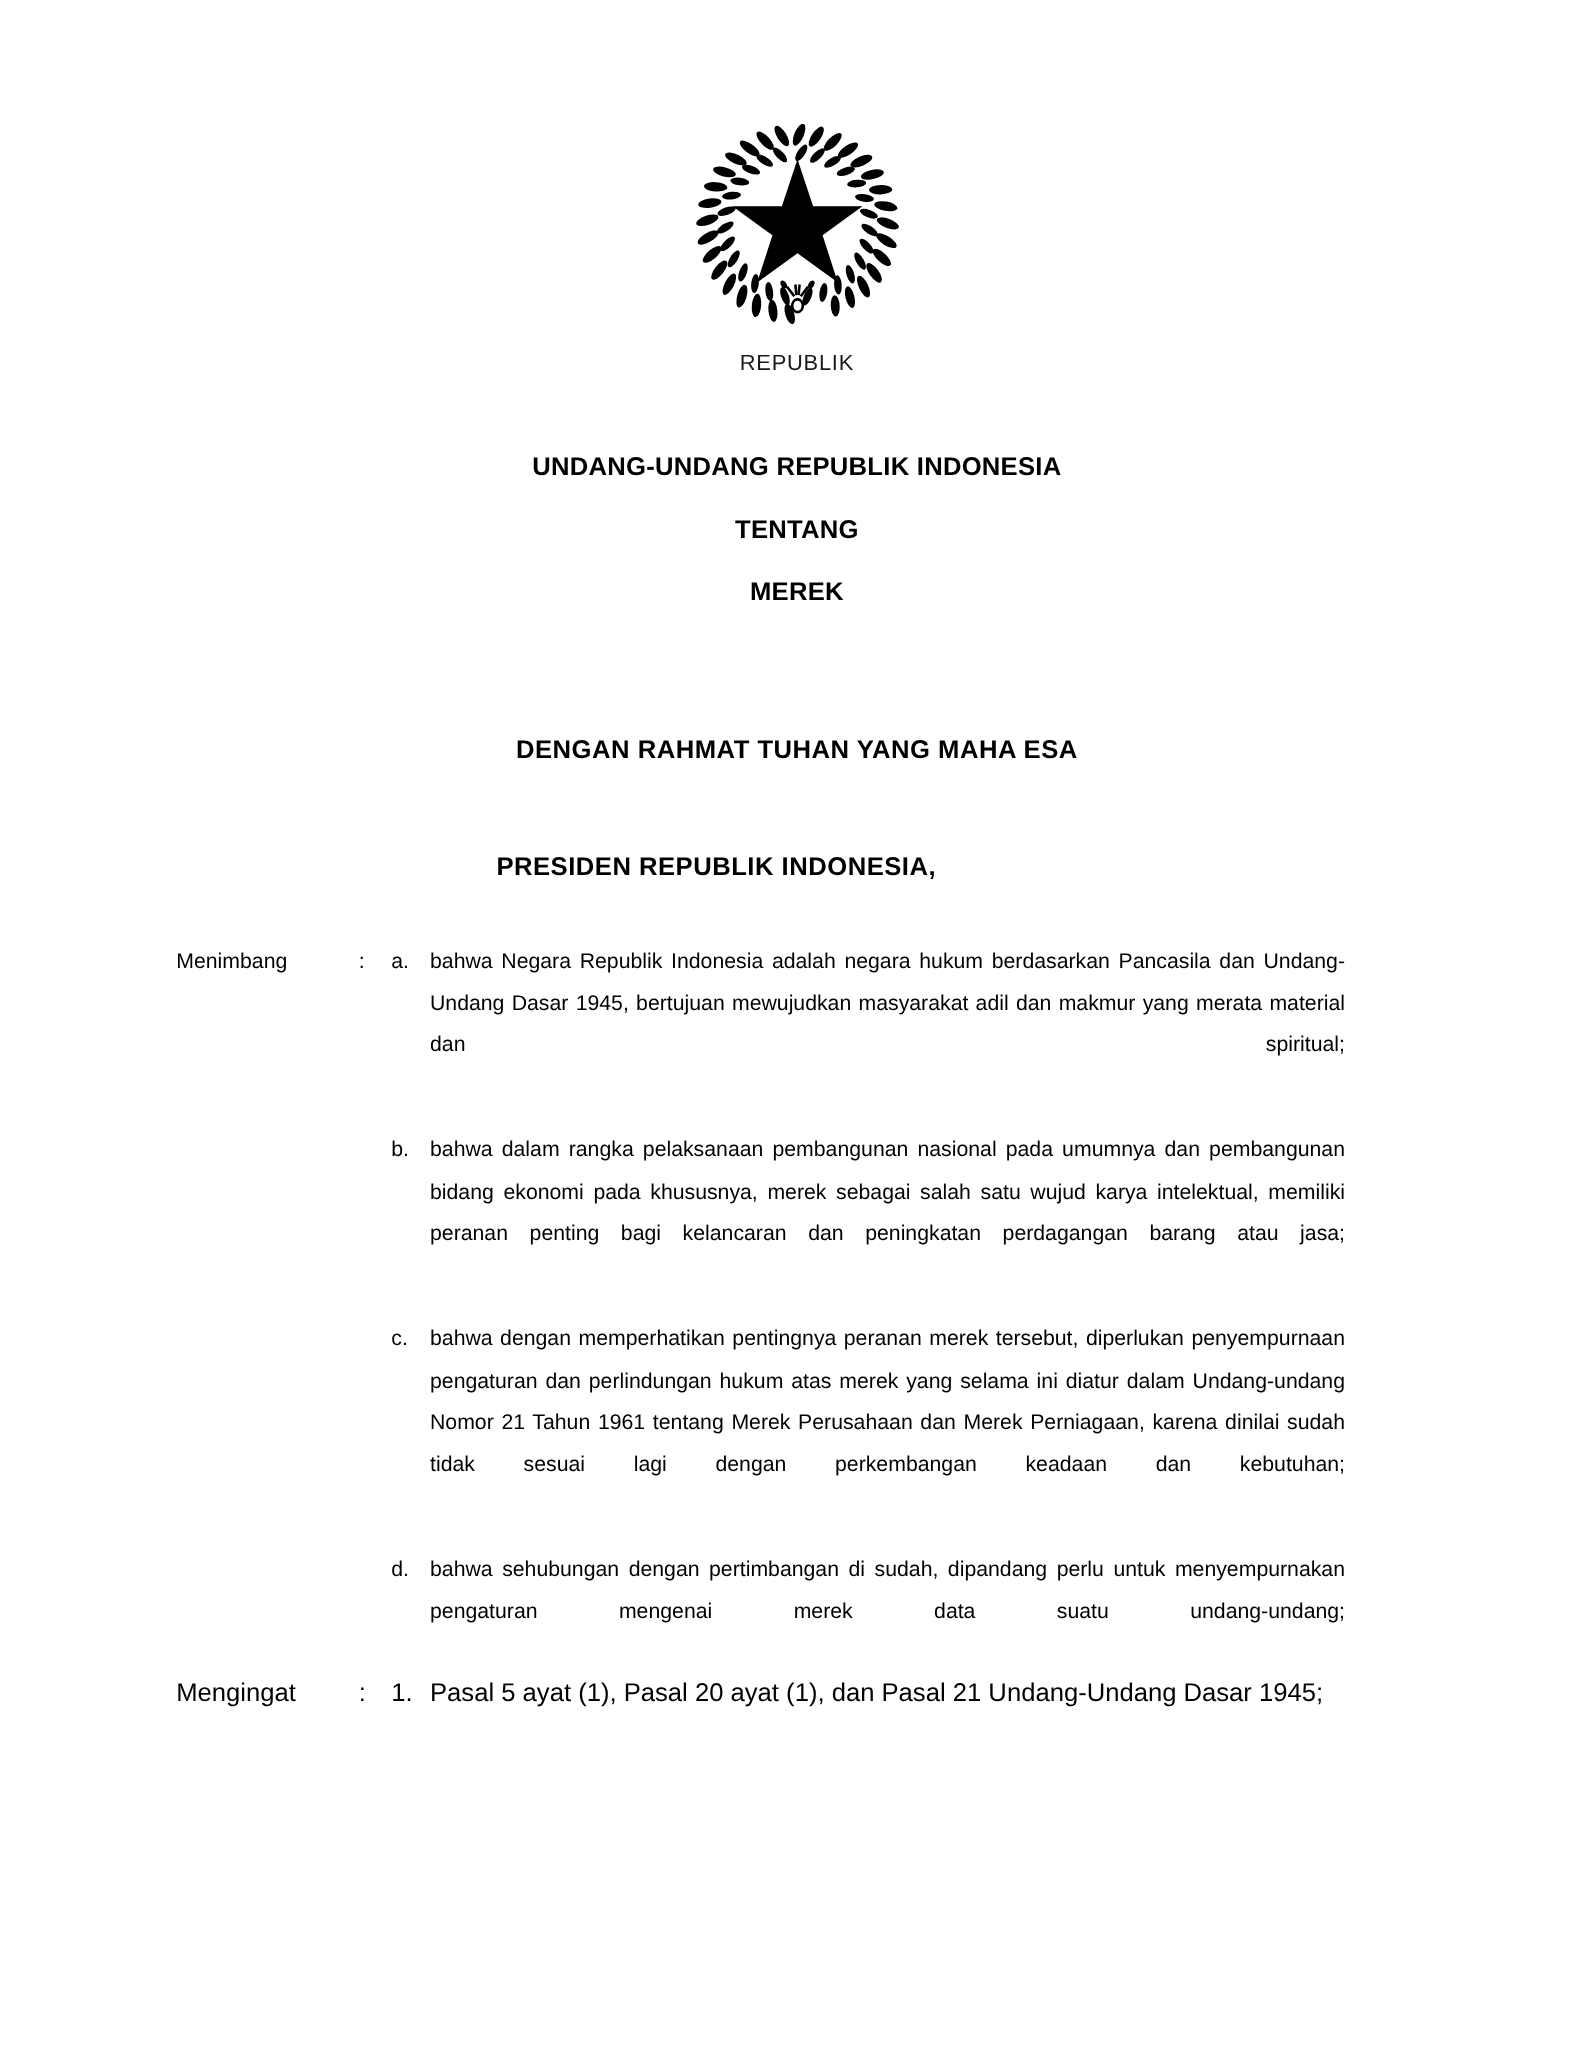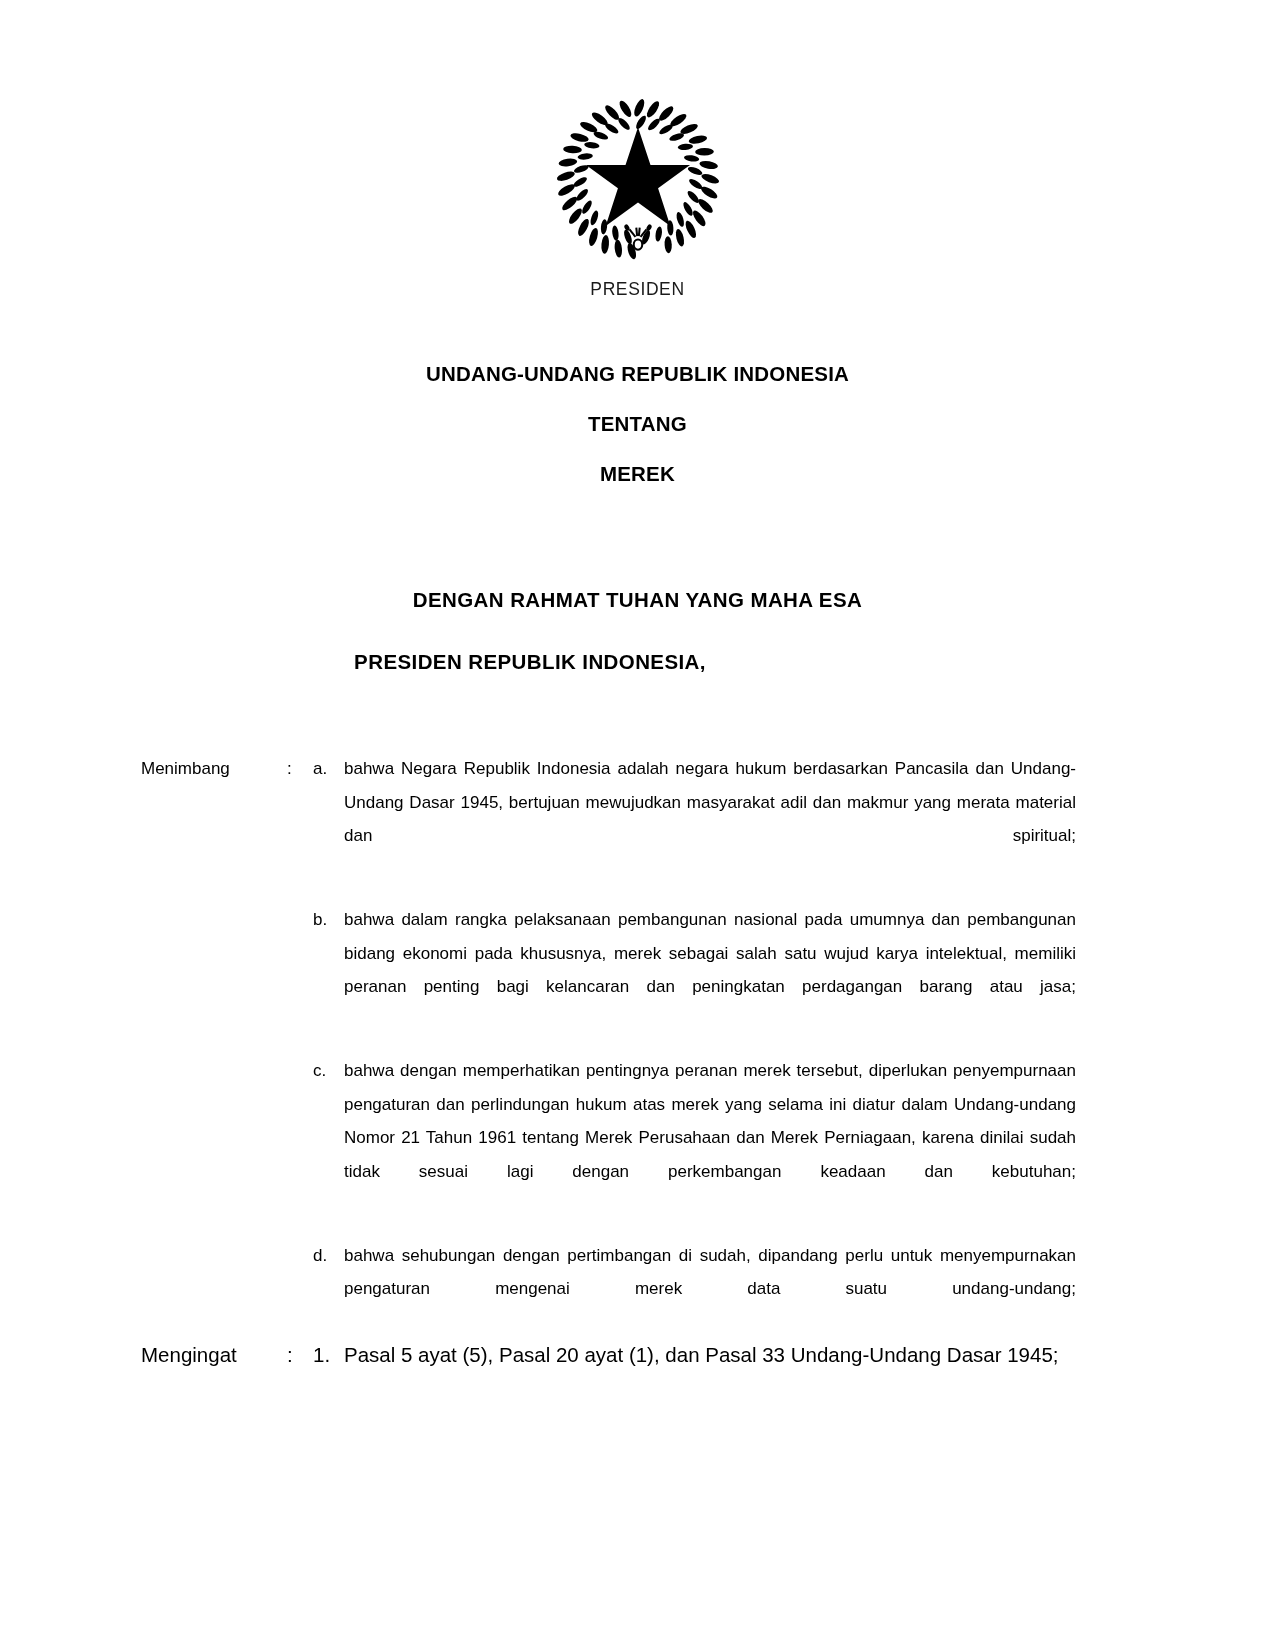--- a/index.html
+++ b/index.html
@@ -68,24 +68,25 @@
     text-align: center;
   }
   .rahmat {
     font-weight: bold;
     font-size: 20.5px;
     letter-spacing: 0.4px;
   }
 
   .presiden-block {
     position: absolute;
-    top: 650px;
+    top: 682px;
     left: 0;
     width: 1060px;
     text-align: center;
+    padding-left: 43px;
   }
   .presiden-sign {
     font-weight: bold;
     font-size: 20.5px;
     letter-spacing: 0.4px;
   }
 
   
   .body-block {
     position: absolute;
@@ -370,21 +371,21 @@
                    L 138.0 154.2
                    L 100 126.6
                    L 62.0 154.2
                    L 76.4 109.7
                    L 38.8 82.3
                    L 85.3 82.3 Z" fill="#000000"></path>
         </g>
       </svg>
     </div>
     <div class="emblem-caption">
-      <div>PRESIDEN</div>
+      <div>REPUBLIK</div>
     </div>
   </div>
 
   <div class="title-block">
     <div class="title-line">UNDANG-UNDANG REPUBLIK INDONESIA</div>
     <div class="title-line">TENTANG</div>
     <div class="title-line">MEREK</div>
   </div>
 
   <div class="rahmat-block">
@@ -425,19 +426,19 @@
     </div>
   </div>
 
   <div class="mengingat-block">
     <div class="section">
       <div class="section-label">Mengingat</div>
       <div class="section-colon">:</div>
       <div class="section-items">
         <div class="clause">
           <div class="clause-marker">1.</div>
-          <div class="clause-text">Pasal  5 ayat (5), Pasal  20 ayat (1), dan Pasal  33 Undang-Undang Dasar 1945;</div>
+          <div class="clause-text">Pasal  5 ayat (1), Pasal  20 ayat (1), dan Pasal  21 Undang-Undang Dasar 1945;</div>
         </div>
       </div>
     </div>
   </div>
 
 </div>
 
 </body></html>

